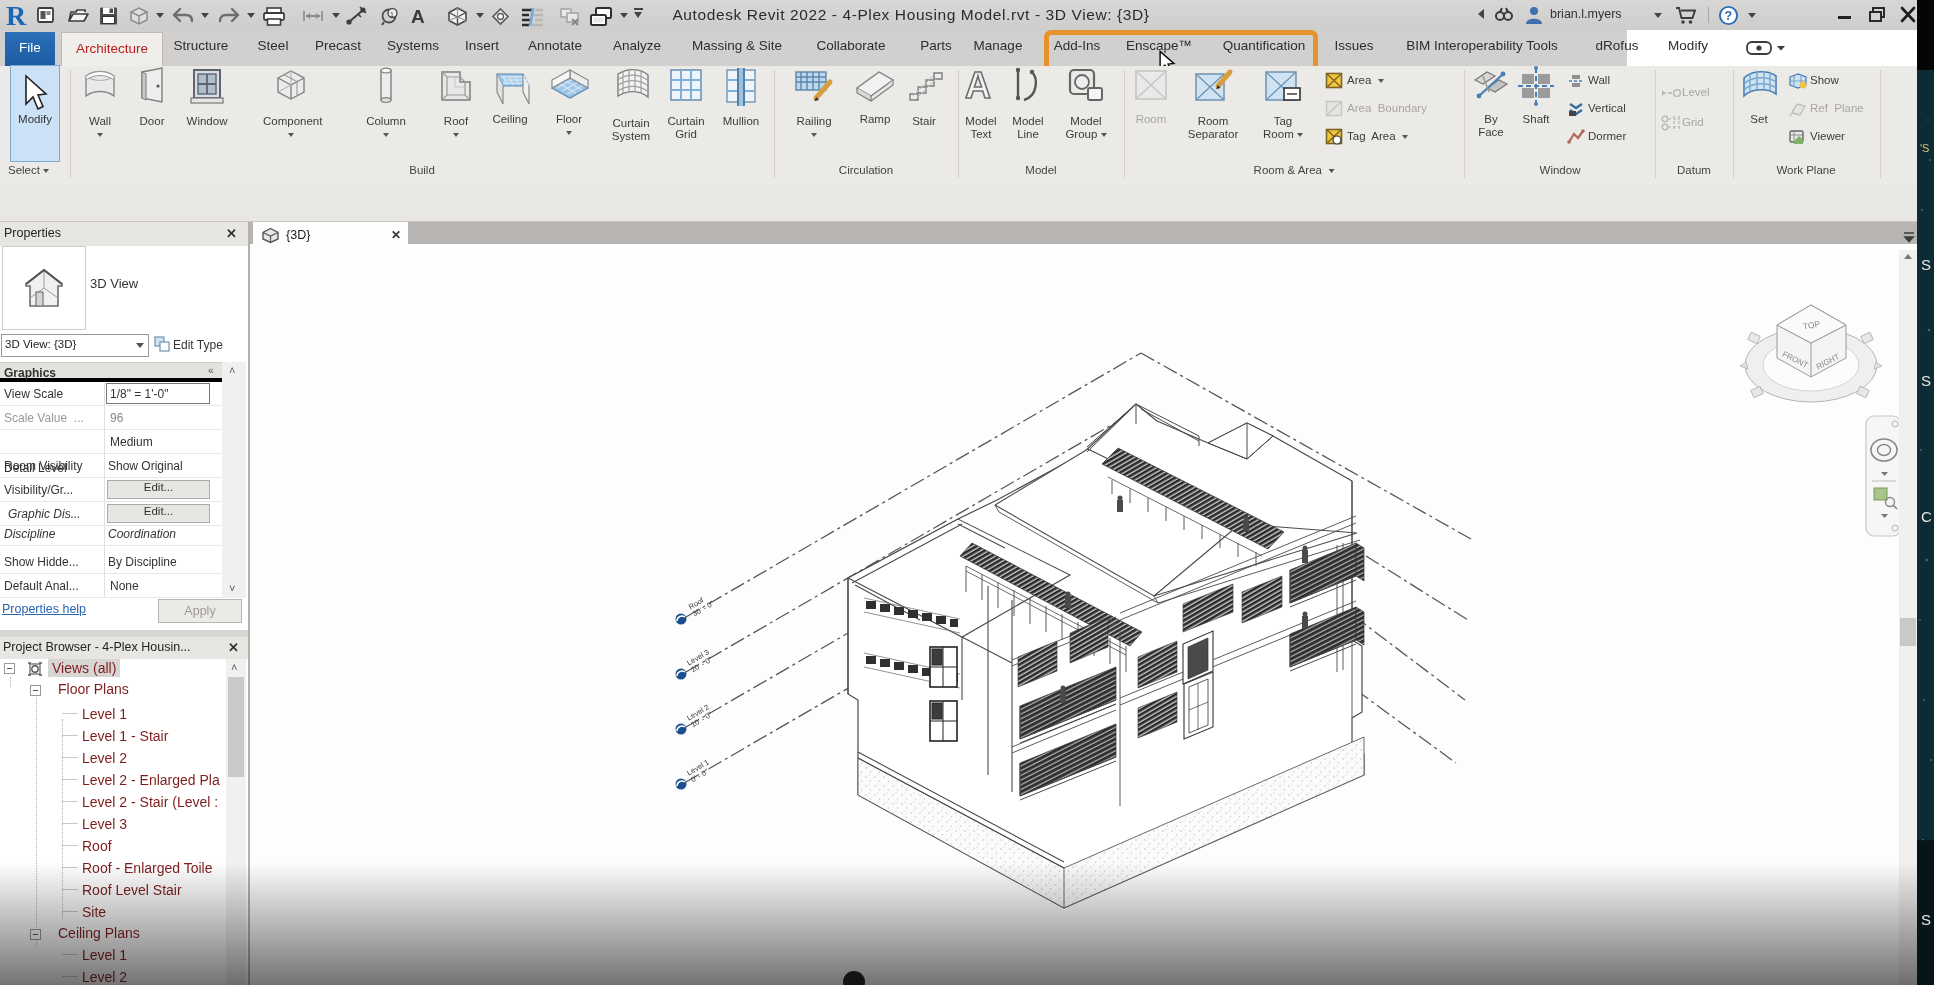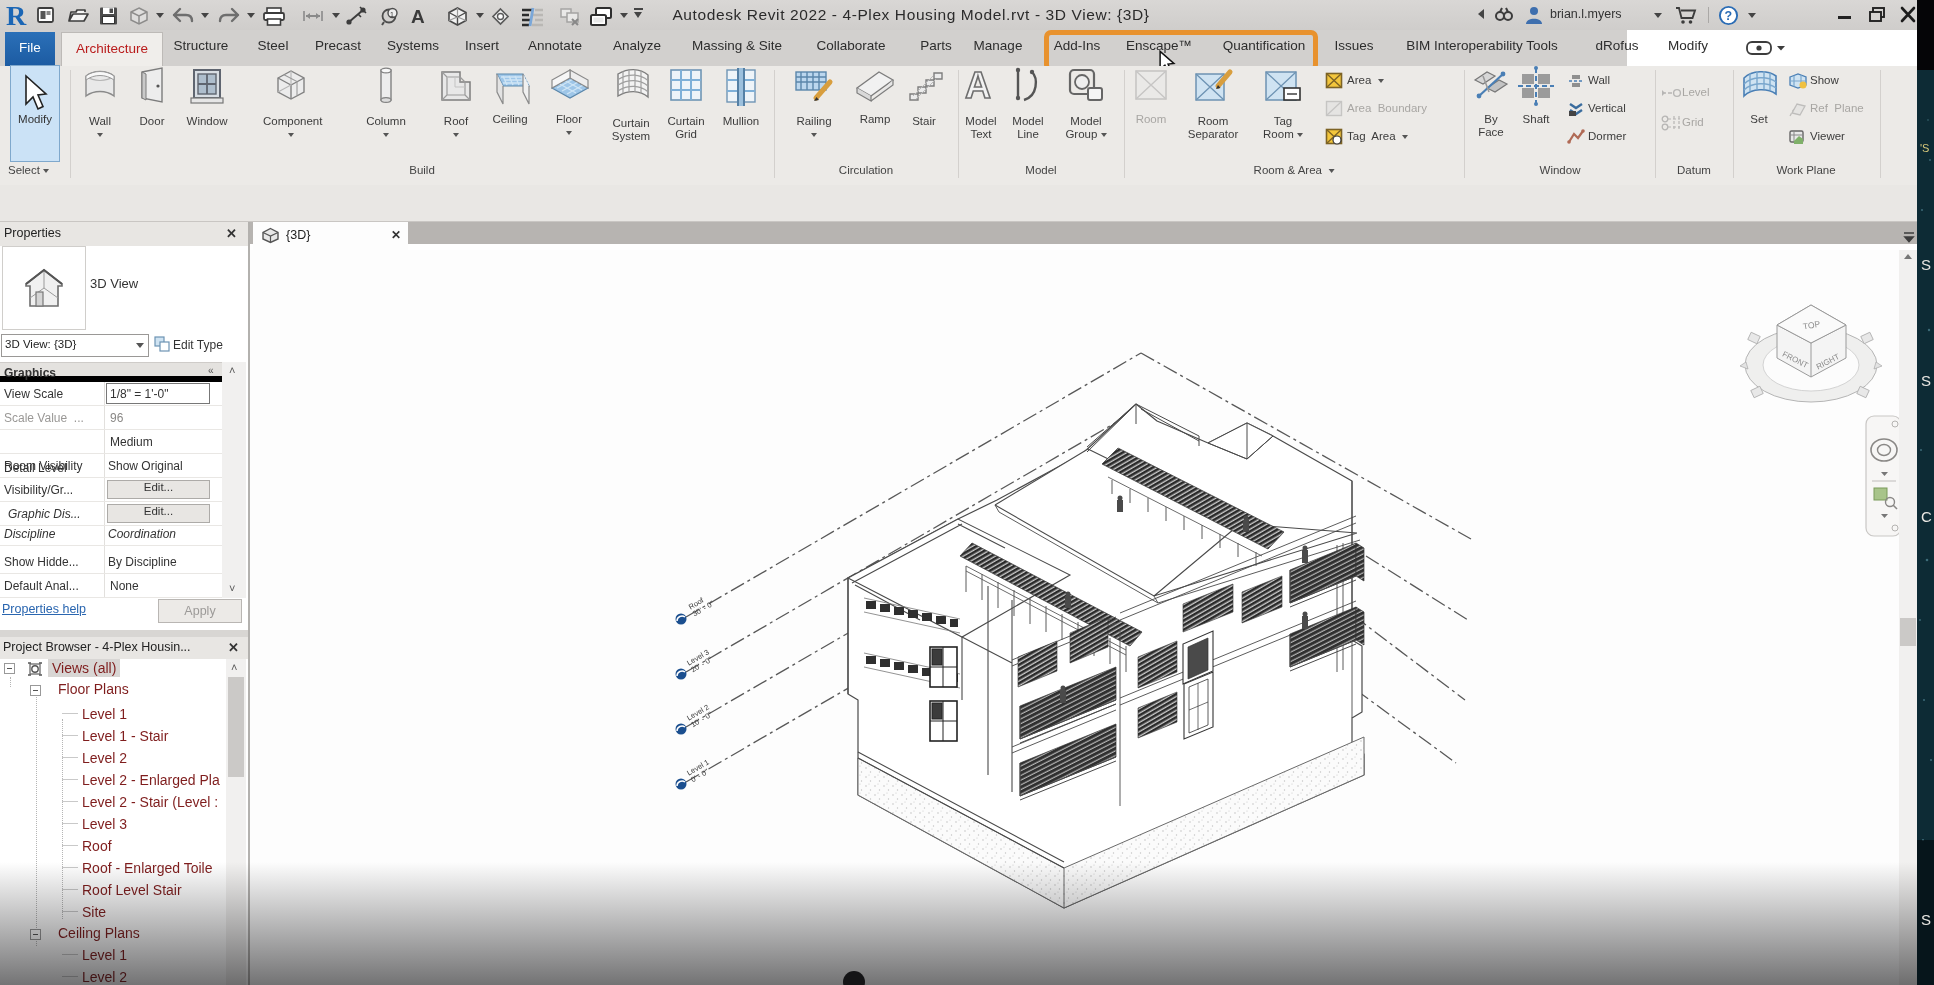--- a/index.html
+++ b/index.html
@@ -545,21 +545,21 @@
 
     <div class="abs" style="left:1px;top:88px;width:148px;height:23px;background:#fff;border:1px solid #9a9896;"></div>
     <div class="abs" style="left:5px;top:92px;font-size:11.5px;color:#222;">3D View: {3D}</div>
     <div class="abs" style="left:136px;top:97px;width:0;height:0;border-left:4px solid transparent;border-right:4px solid transparent;border-top:5px solid #555;"></div>
     <svg class="abs" style="left:154px;top:90px" width="16" height="16" viewBox="0 0 16 16">
         <rect x="1" y="1" width="9" height="9" fill="#cfe3f2" stroke="#6d93b3" stroke-width="1.2"></rect>
         <rect x="6" y="6" width="9" height="9" fill="#fff" stroke="#6d93b3" stroke-width="1.2"></rect>
       </svg>
     <div class="abs" style="left:173px;top:92px;font-size:12px;color:#333;">Edit Type</div>
 
-    <div class="abs" style="left:0px;top:116px;width:222px;height:20px;background:#e4e2df;border-top:1px solid #cfccc9;border-bottom:6px solid #000000;">
+    <div class="abs" style="left:0px;top:116px;width:222px;height:20px;background:#e4e2df;border-top:1px solid #cfccc9;border-bottom:4px solid #000000;">
       <span style="position:absolute;left:4px;top:3px;font-size:12px;font-weight:bold;color:#333;">Graphics</span>
       <span style="position:absolute;left:208px;top:2px;font-size:10px;color:#555;">«</span>
     </div>
 
     <div class="abs" style="left:0px;top:136px;width:222px;height:216px;font-size:12px;color:#333;">
       <div class="abs" style="left:104px;top:0px;width:1px;height:216px;background:#e2e0dd;"></div>
 
       <div class="abs" style="left:0;top:0;width:222px;height:24px;border-bottom:1px solid #e9e7e4;">
           <span style="position:absolute;left:4px;top:5px;">View Scale</span>
           <span style="position:absolute;left:106px;top:1px;width:104px;height:21px;border:1px solid #777;background:#fff;"></span>

